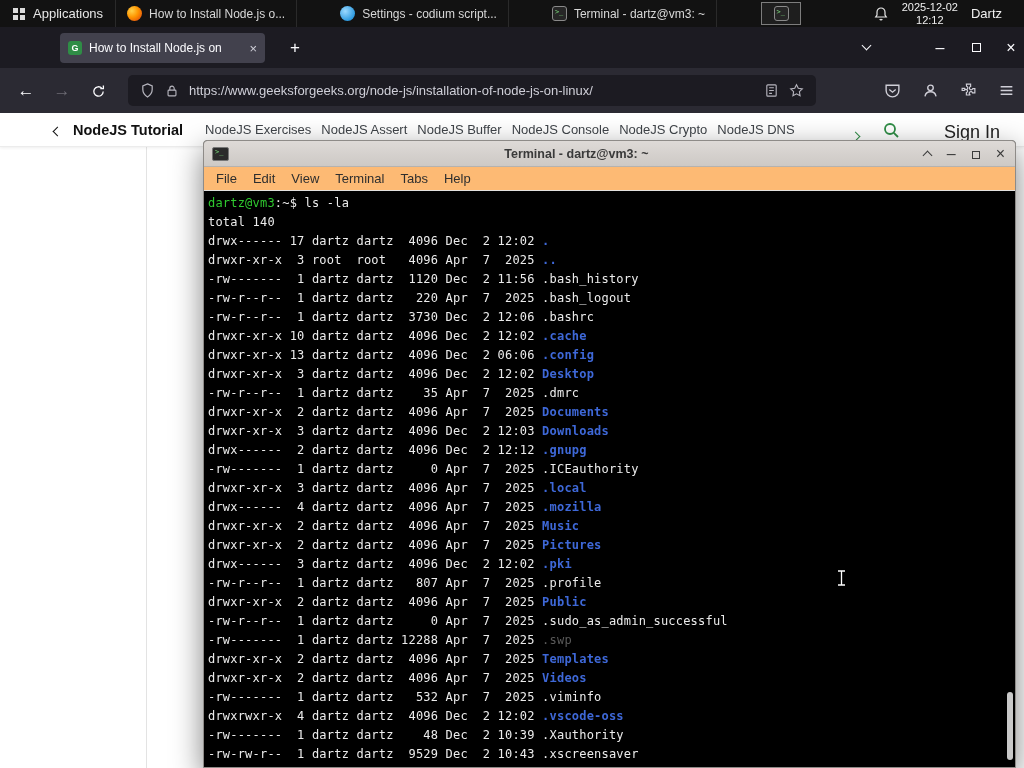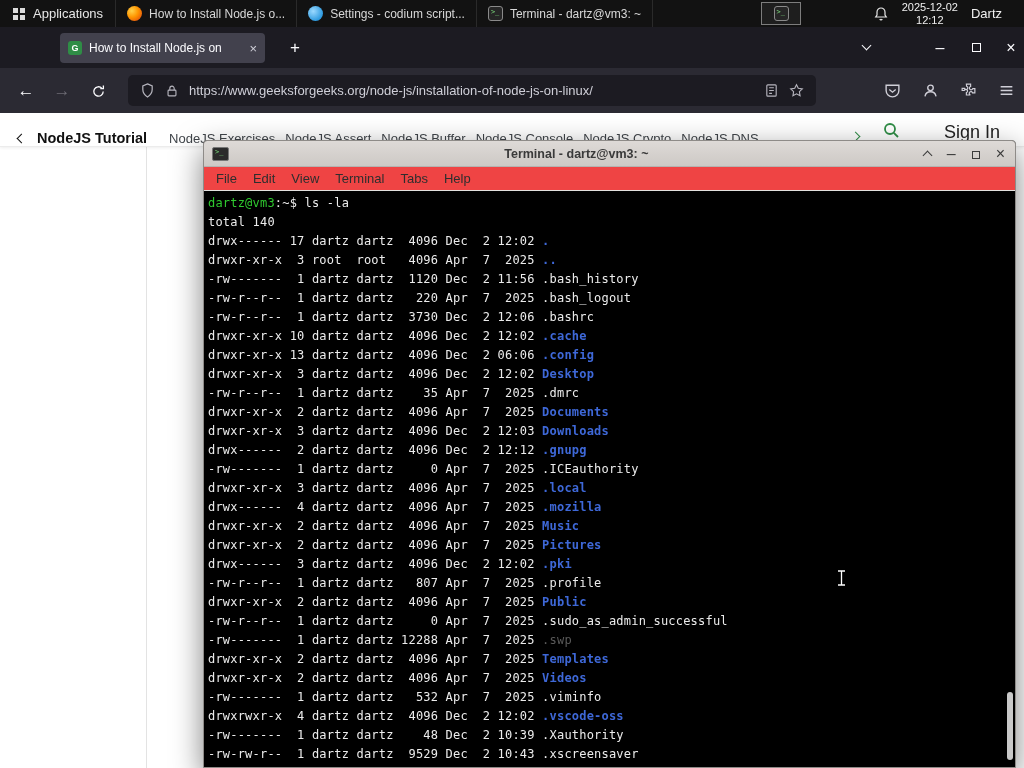--- a/index.html
+++ b/index.html
@@ -3,21 +3,21 @@
 <meta charset="utf-8">
 <style>
   * { margin:0; padding:0; box-sizing:border-box; }
   html,body { width:1024px; height:768px; overflow:hidden; background:#fff; }
   body { font-family:"Liberation Sans", sans-serif; }
   .screen { position:relative; width:1024px; height:768px; overflow:hidden; background:#fff; }
 
   
   .panel { position:absolute; top:0; left:0; width:100%; height:27px; background:#121212; color:#e6e6e6; display:flex; align-items:center; z-index:50; }
   .apps { display:flex; align-items:center; gap:7px; padding:0 12px; height:100%; font-size:13px; border-right:1px solid #2a2a2a; }
-  .taskbar { display:flex; height:100%; }
+  .taskbar { display:flex; height:100%;gap:32px; }
   .tb-item { display:flex; align-items:center; gap:7px; padding:0 11px; height:100%; border-right:1px solid #2a2a2a; max-width:190px; }
   .tb-label { font-size:12px; color:#d8d8d8; white-space:nowrap; overflow:hidden; }
   .tb-icon { width:15px; height:15px; flex:0 0 15px; border-radius:50%; position:relative; }
   .icon-firefox { background:radial-gradient(circle at 32% 32%, #ffd24a, #ff9500 45%, #e55b0c 80%); }
   .icon-codium { background:radial-gradient(circle at 35% 35%, #9bd9ff, #2f9be0 70%); }
   .icon-terminal { border-radius:3px; background:#262626; border:1px solid #8a8a8a; }
   .icon-terminal::after { content:">_"; position:absolute; left:2px; top:1px; font-size:7px; color:#7ddf7d; font-family:"DejaVu Sans Mono",monospace; }
   .active-win { position:absolute; left:761px; top:2px; width:40px; height:23px; border:1px solid #7d7d7d; background:#1e1e1e; display:flex; align-items:center; justify-content:center; }
   .active-win .icon-terminal { width:18px; height:15px; }
   .tray { position:absolute; right:0; top:0; height:27px; display:flex; align-items:center; gap:13px; padding-right:20px; }
@@ -43,41 +43,41 @@
 
   
   .navbar { position:absolute; top:68px; left:0; width:100%; height:45px; background:#2b2a33; z-index:10; }
   .nav-btn { position:absolute; top:11px; width:24px; height:24px; display:flex; align-items:center; justify-content:center; color:#fbfbfe; font-size:17px; border-radius:4px; }
   .nav-btn.disabled { color:#6c6b74; }
   .urlbar { position:absolute; left:128px; top:7px; width:688px; height:31px; background:#1c1b22; border-radius:5px; display:flex; align-items:center; gap:10px; padding:0 12px; }
   .url-text { flex:1; font-size:13px; color:#cfcfd8; white-space:nowrap; overflow:hidden; }
   .nav-right-icon { position:absolute; top:14px; width:17px; height:17px; }
 
   
-  .siteheader { position:absolute; top:113px; left:0; width:100%; height:34px; background:#fff; border-bottom:1px solid #ececec; box-shadow:0 1px 3px rgba(0,0,0,.07); display:flex; align-items:flex-end; z-index:5; }
+  .siteheader { position:absolute; top:113px; left:0; width:100%; height:34px; background:#fff; border-bottom:1px solid #ececec; box-shadow:0 1px 3px rgba(0,0,0,.07); display:flex; align-items:center; z-index:5;padding-left:36px; }
   .sh-chev-left { margin-left:18px; color:#111; }
   .sh-primary { margin-left:12px; font-size:14.5px; font-weight:bold; color:#111; white-space:nowrap; }
   .sh-links { margin-left:22px; display:flex; gap:10px; font-size:13px; color:#40454a; white-space:nowrap; width:640px; overflow:hidden; }
   .nav-fade { position:absolute; left:808px; top:1px; width:44px; height:31px; background:linear-gradient(to right, rgba(255,255,255,0), #fff 65%); }
   .sh-chev-right { position:absolute; left:852px; top:13px; color:#2f8d46; }
   .sh-search { position:absolute; left:882px; top:8px; }
   .sh-signin { position:absolute; left:944px; top:9px; font-size:18px; color:#222; }
 
   .pagebg { position:absolute; top:147px; left:0; width:100%; height:621px; background:#fff; }
   .vline { position:absolute; top:147px; left:146px; width:1px; height:621px; background:#e3e3e3; }
 
   
   .termwin { position:absolute; left:203px; top:140px; width:813px; height:628px; z-index:20; box-shadow:0 10px 30px rgba(0,0,0,.5); border:1px solid #8e8b88; border-radius:4px 4px 0 0; background:#000; }
   .titlebar { height:26px; background:linear-gradient(#dedad7, #cdc9c5); border-bottom:1px solid #b5b2af; display:flex; align-items:center; border-radius:3px 3px 0 0; }
   .t-appicon { width:17px; height:14px; margin-left:8px; border-radius:2px; background:#2b2b2b; border:1px solid #777; position:relative; flex:0 0 17px; }
   .t-appicon::after { content:">_"; position:absolute; left:2px; top:0px; font-size:7px; color:#7ddf7d; font-family:"DejaVu Sans Mono",monospace; }
   .t-title { flex:1; text-align:center; font-size:12.5px; font-weight:bold; color:#3a3a3a; white-space:nowrap; overflow:hidden; }
   .t-controls { display:flex; align-items:center; gap:16px; margin-right:10px; color:#3b3b3b; }
   .t-controls .boxglyph { width:8px; height:8px; border-width:1.5px; }
-  .menubar { height:24px; background:#ef4444; display:flex; align-items:center; padding-left:4px; border-bottom:1px solid #e3e1df; }
+  .menubar { height:24px; background:#fdba74; display:flex; align-items:center; padding-left:4px; border-bottom:1px solid #e3e1df; }
   .menu-item { padding:0 8px; font-size:13px; color:#2e2e2e; }
   .termbody { position:absolute; top:50px; left:0; right:0; bottom:0; background:#000; overflow:hidden; padding:3px 0 0 4px; font-family:"DejaVu Sans Mono", monospace; font-size:12px; line-height:19px; letter-spacing:.2px; color:#ececec; }
   .tline { white-space:pre; height:19px; }
   .c-green { color:var(--terminal-prompt-green, #2fca2f); }
   .fname.dir { color:var(--terminal-dir-blue, #3e68d8); font-weight:bold; }
   .fname.dim { color:var(--terminal-dim, #5a5a5a); }
   .fname.file { color:inherit; }
   .term-scroll { position:absolute; right:0; top:50px; bottom:0; width:11px; }
   .term-thumb { position:absolute; right:2px; bottom:7px; width:6px; height:68px; background:#c9c9c9; border-radius:3px; }
   .ibeam { position:absolute; left:633px; top:429px; pointer-events:none; z-index:30; }

